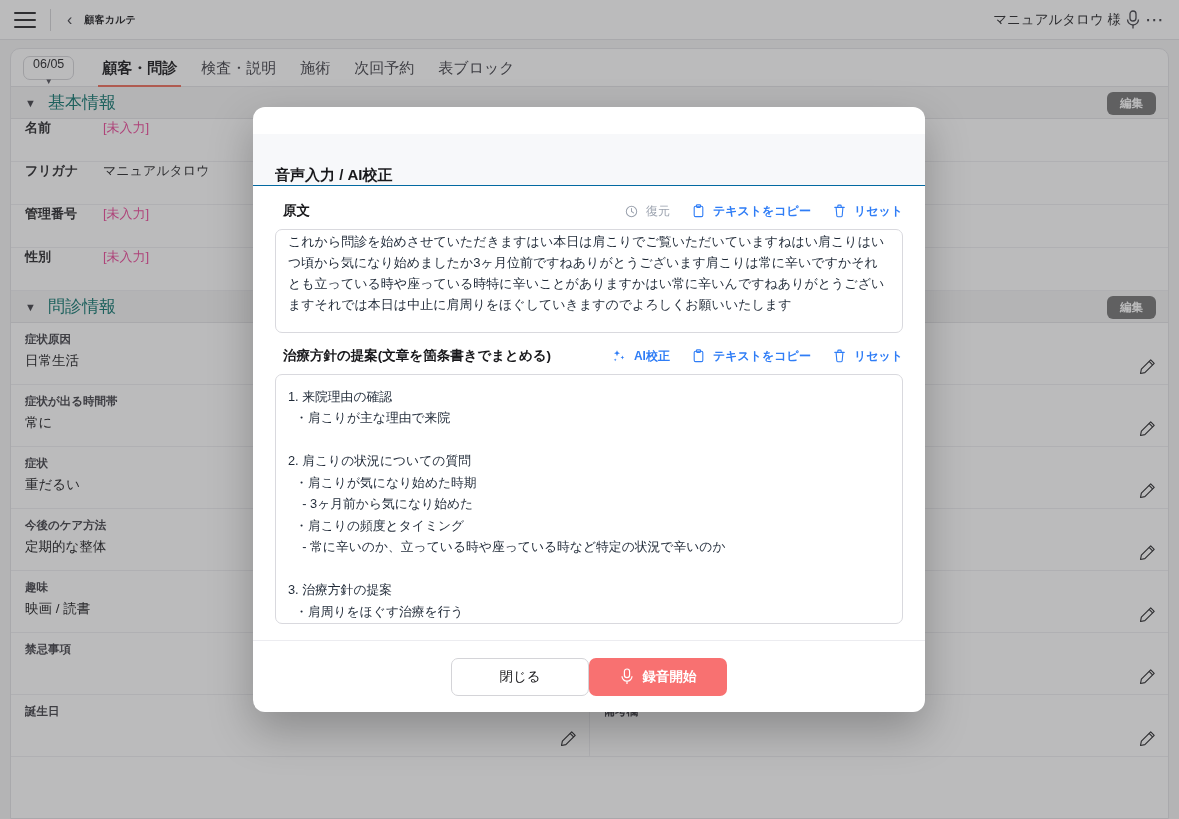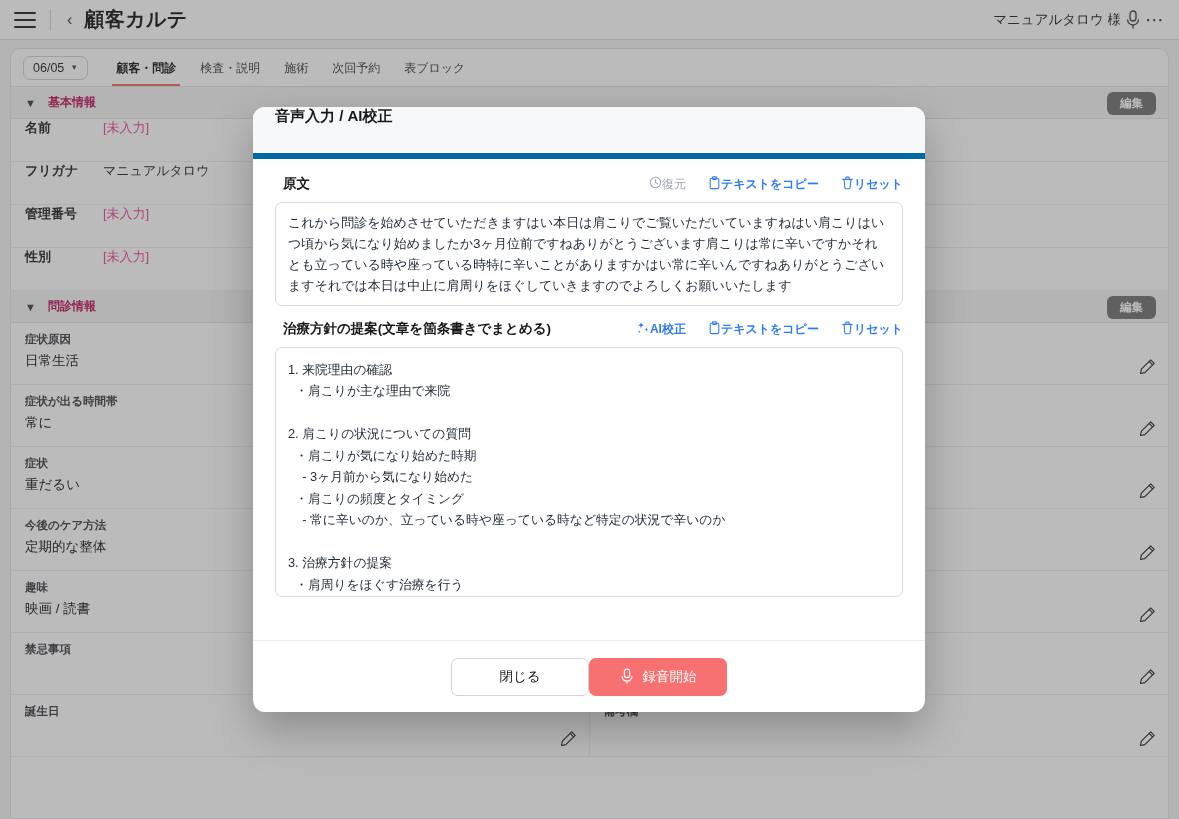--- a/index.html
+++ b/index.html
@@ -22,47 +22,47 @@
     display: flex; align-items: center;
     padding: 0 14px;
     border-bottom: 1px solid #e4e4e7;
     position: relative;
   }
   .hamburger { width: 22px; height: 16px; display: flex; flex-direction: column;
     justify-content: space-between; margin-right: 14px; cursor: pointer; }
   .hamburger span { display: block; height: 2px; background: #27272a; border-radius: 1px; }
   .topdiv { width: 1px; height: 22px; background: #d4d4d8; margin-right: 16px; }
   .backchev { font-size: 16px; color: #3f3f46; margin-right: 12px; cursor: pointer; }
-  .page-title { font-size: 20px; font-weight: 700; color: #18181b; letter-spacing: .02em; }
+  .page-title { font-size: 10px; font-weight: 700; color: #18181b; letter-spacing: .02em; }
   .topright { margin-left: auto; display: flex; align-items: center; gap: 4px; }
   .username { font-size: 13.5px; color: #27272a; }
   .mic-top { width: 16px; height: 20px; }
   .dots { font-size: 19px; color: #3f3f46; letter-spacing: 1px; cursor: pointer; line-height: 1; }
 
   .content-wrap { position: absolute; top: 40px; left: 0; right: 0; bottom: 0;
     background: #f4f4f5; padding: 8px 10px 0 10px; }
   .card { background: #ffffff; border: 1px solid #e4e4e7; border-radius: 10px 10px 0 0;
     height: 100%; overflow: hidden; }
 
   .tabsrow { height: 38px; display: flex; align-items: center; gap: 0px;
     padding: 0 12px; border-bottom: 1px solid #e4e4e7; }
   .datepill { border: 1px solid #d4d4d8; border-radius: 7px; height: 24px;
     display: flex; align-items: center; gap: 6px; padding: 0 9px; font-size: 12.5px;
-    color: #27272a; margin-right: 16px; cursor: pointer; background:#fff; }
+    color: #27272a; margin-right: 16px; cursor: pointer; background:#fff;flex-direction:column; }
   .datepill .caret { font-size: 8px; color: #52525b; }
-  .tab { font-size: 12px; color: #3f3f46; padding: 9px 12px 8px 12px; cursor: pointer;
+  .tab { font-size: 15px; color: #3f3f46; padding: 9px 12px 8px 12px; cursor: pointer;
     position: relative; white-space: nowrap; }
   .tab.active { color: #18181b; font-weight: 700; }
   .tab.active::after { content: ""; position: absolute; left: 8px; right: 8px; bottom: -1px;
     height: 2px; background: #ef6c5a; }
 
   .section-head { background: #f4f4f5; border-bottom: 1px solid #e4e4e7;
     height: 32px; display: flex; align-items: center; padding: 0 14px; position: relative; }
   .section-head .chev { font-size: 11px; color: #3f3f46; margin-right: 12px; }
-  .section-head .stitle { font-size: 12px; font-weight: 700; color: #be185d; }
+  .section-head .stitle { font-size: 17px; font-weight: 400; color: #0f766e; }
   .editbtn { position: absolute; right: 12px; top: 5px; background: #737373; color: #fff;
     border: none; border-radius: 6px; font-size: 11.5px; font-weight: 700;
     padding: 4px 13px; cursor: pointer; font-family: inherit; }
 
   .kvrow { display: flex; align-items: flex-start; height: 43px; padding: 0 14px;
     border-bottom: 1px solid #efeff1; font-size: 13px; }
   .kvrow .k { width: 78px; font-weight: 700; color: #27272a; flex: none; }
   .kvrow .v { color: #27272a; }
   .kvrow .v.empty { color: #ec4899; }
 
@@ -80,49 +80,49 @@
   
   #overlay { position: absolute; inset: 0; background: rgba(60,60,62,0.35); }
 
   
   #modal {
     position: absolute; left: 253px; top: 107px; width: 672px; height: 605px;
     background: #ffffff; border-radius: 12px;
     box-shadow: 0 18px 44px rgba(0,0,0,0.26);
     display: flex; flex-direction: column; overflow: hidden;
   }
-  .modal-head { height: 52px; background: #f7f8fa; border-bottom: 6px solid #0369a1;
-    display: flex; align-items: flex-start; padding: 0 22px; }
+  .modal-head { height: 52px; background: #f7f8fa; border-bottom: 1px solid #0369a1;
+    display: flex; align-items: flex-end; padding: 0 22px; margin-top: 27px; }
   .modal-head h2 { font-size: 15px; font-weight: 700; color: #18181b; }
   .modal-body { flex: 1; padding: 16px 22px 0 22px; overflow: hidden; }
 
   .sec-label-row { display: flex; align-items: center; margin-bottom: 9px; }
   .sec-label { font-size: 13.5px; font-weight: 700; color: #18181b; margin-left: 8px; }
   .acts { margin-left: auto; display: flex; align-items: center; gap: 22px; }
-  .act { display: inline-flex; align-items: flex-start; gap: 0; font-size: 12px;
+  .act { display: inline-flex; align-items: center; gap: 8px; font-size: 12px;
     font-weight: 700; color: #2f7df6; cursor: pointer; white-space: nowrap; }
   .act.disabled { color: #9ca3af; font-weight: 400; cursor: default; }
   .act svg { display: block; }
 
   .textbox { border: 1px solid #d9d9de; border-radius: 7px; background: #fff;
-    padding: 9px 12px; font-size: 13px; line-height: 1.62; color: #1f2937;
+    padding: 1px 12px; font-size: 13px; line-height: 1.62; color: #1f2937;
     overflow: hidden; }
   .textbox.orig { height: 104px; }
   .textbox.fixed { height: 250px; white-space: pre; font-size: 12.8px; line-height: 1.68;
     color: #1f2937; padding-top: 11px; }
 
   .spacer-sm { height: 14px; }
 
   .modal-foot { height: 72px; border-top: 1px solid #ececf0;
     display: flex; align-items: center; justify-content: center; }
   .btn-close { background: #fff; border: 1px solid #d4d4d8; border-radius: 7px;
     width: 138px; height: 38px; font-size: 13.5px; color: #18181b; cursor: pointer;
     font-family: inherit; }
   .btn-rec { background: #f87171; border: none; border-radius: 7px;
-    width: 138px; height: 38px; font-size: 13.5px; font-weight: 400; color: #fff;
+    width: 138px; height: 38px; font-size: 13.5px; font-weight: 700; color: #fff;
     cursor: pointer; display: inline-flex; align-items: center; justify-content: center;
     gap: 9px; font-family: inherit; }
 </style>
 </head>
 <body>
 
 <div id="page">
 
   <div class="topbar">
     <div class="hamburger">

